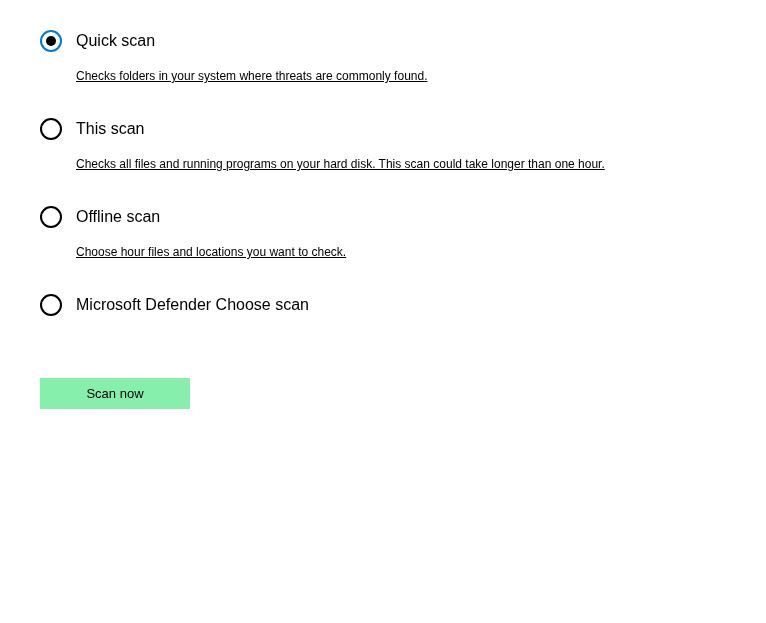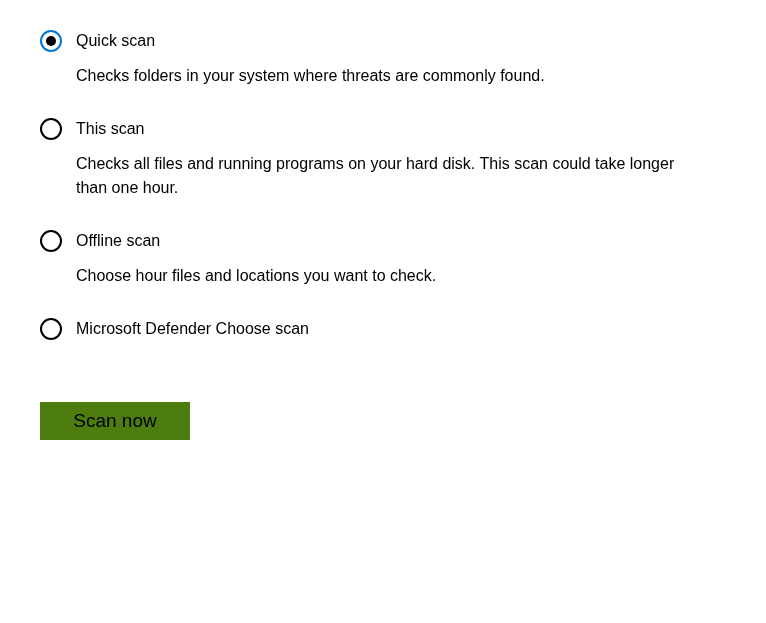--- a/index.html
+++ b/index.html
@@ -50,31 +50,32 @@
       max-width: 600px;
     }
     .option-title {
       font-size: 16px;
       font-weight: 400;
       color: #000;
       line-height: 22px;
       margin-bottom: 12px;
     }
     .option-description {
-      font-size: 16px;
+      font-size: 12px;
       font-weight: 400;
       color: #000;
       line-height: 24px;
+      text-decoration: underline;
     }
     .scan-button {
       display: inline-block;
-      background: #4d7c0f;
+      background: #86efac;
       border: none;
       padding: 8px 30px;
-      font-size: 19px;
+      font-size: 13px;
       font-family: inherit;
       color: #000;
       margin-top: 20px;
       margin-left: 0px;
       cursor: pointer;
       text-align: center;
       min-width: 150px;
     }
   </style>
 </head>

